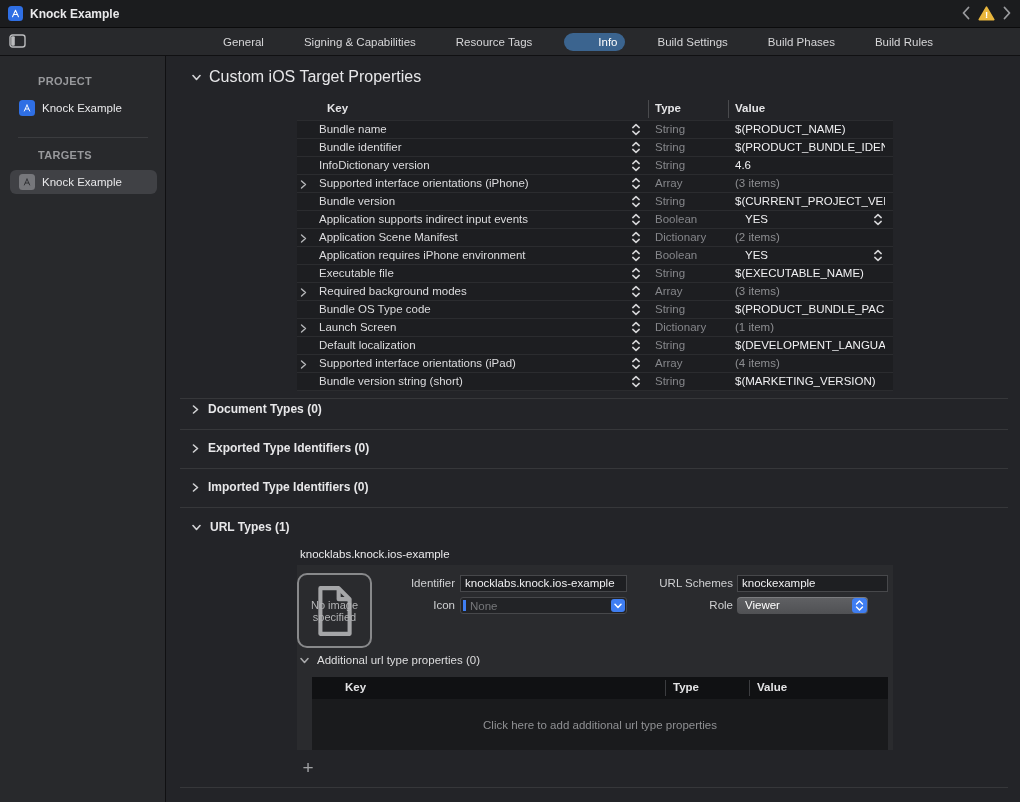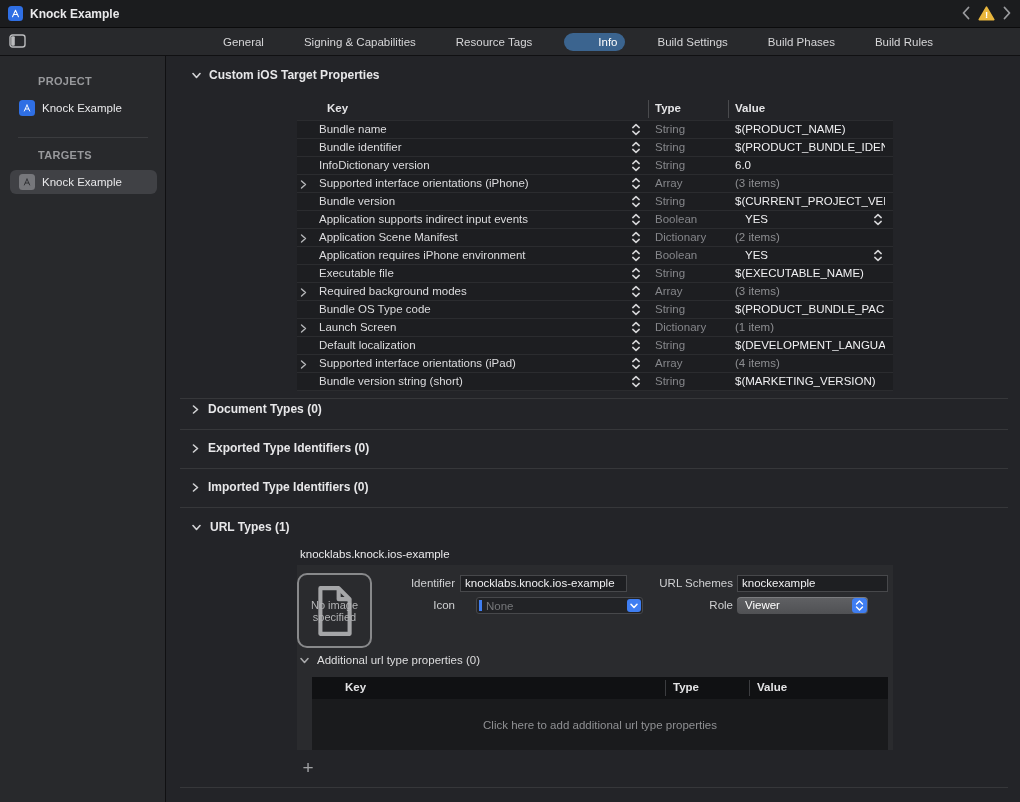--- a/index.html
+++ b/index.html
@@ -27,21 +27,21 @@
   .side-item{left:10px;width:147px;height:24px;display:flex;align-items:center;gap:7px;padding-left:9px;box-sizing:border-box;border-radius:6px;}
   .side-item.sel{background:#404145;}
   .side-item .lbl{color:#e8e8ea;font-size:11.5px;}
   .mini-icon{width:16px;height:16px;border-radius:3.5px;display:flex;align-items:center;justify-content:center;flex:0 0 16px;}
   .mini-icon.blue{background:#2f6fe4;}
   .mini-icon.gray{background:#76777b;}
   .side-divider{left:18px;width:130px;border-top:1px solid #3b3c3f;}
 
   
   .sec-head{display:flex;align-items:center;gap:8px;}
-  .sec-head .t{font-size:12px;font-weight:bold;color:#e7e7e9;}
+  .sec-head .t{font-size:16px;font-weight:normal;color:#e7e7e9;}
   .hline{height:0;border-top:1px solid #36373a;left:180px;width:828px;}
 
   
   .ptable{left:297px;top:99px;width:596px;}
   .phead{position:relative;height:21px;}
   .phead .h{position:absolute;top:3px;font-weight:bold;color:#e4e4e6;font-size:11.5px;}
   .phead .vsep{position:absolute;top:1px;height:18px;border-left:1px solid #4a4b4e;}
   .prows{border-bottom:1px solid #2b2c2f;}
   .prow{position:relative;height:18px;box-sizing:border-box;border-top:1px solid #2b2c2f;background:#1d1e21;}
   .prow span{position:absolute;top:0;line-height:17px;white-space:nowrap;}
@@ -59,21 +59,21 @@
   .fold .t{font-size:12px;font-weight:bold;color:#e7e7e9;}
 
   
   .url-title{left:300px;top:548px;color:#eaeaec;font-size:11.5px;}
   .url-panel{left:297px;top:565px;width:596px;height:185px;background:#2a2b2e;}
   .img-well{position:absolute;left:0;top:8px;width:71px;height:71px;border:2px solid #88898b;border-radius:10px;display:flex;align-items:center;justify-content:center;}
   .img-well .ph-text{position:absolute;width:56px;text-align:center;color:#b2b3b5;font-size:11px;line-height:12px;}
   .fld-label{position:absolute;color:#cfd0d2;font-size:11.5px;text-align:right;line-height:17px;}
   .tfield{position:absolute;height:17px;box-sizing:border-box;background:#1e1f22;border:1px solid #47484b;
           color:#f0f0f2;font-size:11.5px;line-height:15px;padding:0 4px;font-family:"Liberation Sans",sans-serif;}
-  .combo{position:absolute;height:17px;box-sizing:border-box;background:#222326;border:1px solid #47484b;border-radius:3px;margin-left:16px;}
+  .combo{position:absolute;height:17px;box-sizing:border-box;background:#222326;border:1px solid #47484b;border-radius:3px;}
   .combo .cursor{position:absolute;left:2px;top:2px;width:3px;height:11px;background:#3f7ef2;}
   .combo .ctext{position:absolute;left:9px;top:1px;color:#76777a;line-height:14px;}
   .combo .cbtn{position:absolute;right:1px;top:1px;width:14px;height:13px;border-radius:3px;background:#3f7ef2;display:flex;align-items:center;justify-content:center;}
   .popup{position:absolute;height:17px;box-sizing:border-box;background:linear-gradient(#606164,#505154);border-radius:4px;box-shadow:inset 0 1px 0 rgba(255,255,255,.18);}
   .popup .ptext{position:absolute;left:8px;top:1px;color:#ffffff;line-height:15px;}
   .popup .pbtn{position:absolute;right:1px;top:1px;width:15px;height:15px;border-radius:3.5px;background:#3f7ef2;display:flex;align-items:center;justify-content:center;}
   .addl-head{position:absolute;left:3px;top:89px;display:flex;align-items:center;gap:8px;color:#dededf;font-size:11.5px;}
   .itable{position:absolute;left:15px;top:112px;width:576px;}
   .ithead{position:relative;height:22px;background:#101113;}
   .ithead .h{position:absolute;top:4px;font-weight:bold;color:#e4e4e6;font-size:11.5px;}
@@ -188,21 +188,21 @@
           <span class="r-type">String</span>
           <span class="r-value">$(PRODUCT_BUNDLE_IDENT</span>
         </div>
         <div class="prow">
           <span class="r-key">InfoDictionary version</span>
           <span class="r-step"><svg width="10" height="13" viewBox="0 0 10 13">
               <path d="M1.8 4.6 L5 1.6 L8.2 4.6" stroke="#d5d5d7" stroke-width="1.5" fill="none" stroke-linecap="round" stroke-linejoin="round"></path>
               <path d="M1.8 8.4 L5 11.4 L8.2 8.4" stroke="#d5d5d7" stroke-width="1.5" fill="none" stroke-linecap="round" stroke-linejoin="round"></path>
             </svg></span>
           <span class="r-type">String</span>
-          <span class="r-value">6.0</span>
+          <span class="r-value">4.6</span>
         </div>
         <div class="prow">
           <span class="r-disc"><svg width="7" height="9" viewBox="0 0 7 9">
               <path d="M1.5 1 L5.5 4.5 L1.5 8" stroke="#b6b7b9" stroke-width="1.4" fill="none" stroke-linecap="round" stroke-linejoin="round"></path>
             </svg></span>
           <span class="r-key">Supported interface orientations (iPhone)</span>
           <span class="r-step"><svg width="10" height="13" viewBox="0 0 10 13">
               <path d="M1.8 4.6 L5 1.6 L8.2 4.6" stroke="#d5d5d7" stroke-width="1.5" fill="none" stroke-linecap="round" stroke-linejoin="round"></path>
               <path d="M1.8 8.4 L5 11.4 L8.2 8.4" stroke="#d5d5d7" stroke-width="1.5" fill="none" stroke-linecap="round" stroke-linejoin="round"></path>
             </svg></span>

